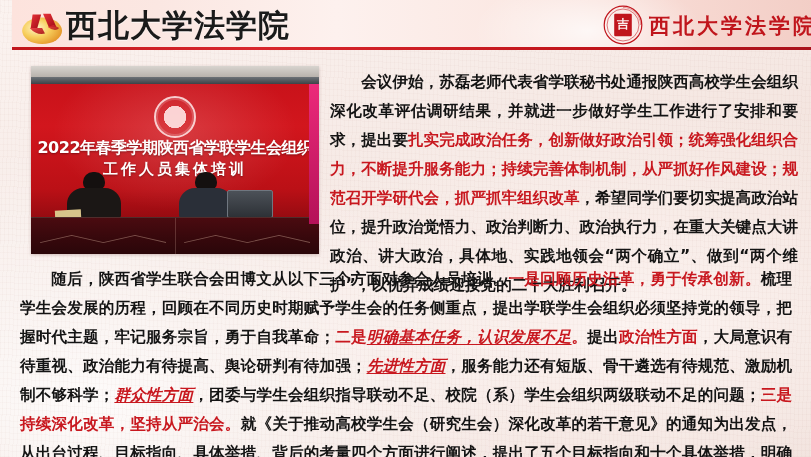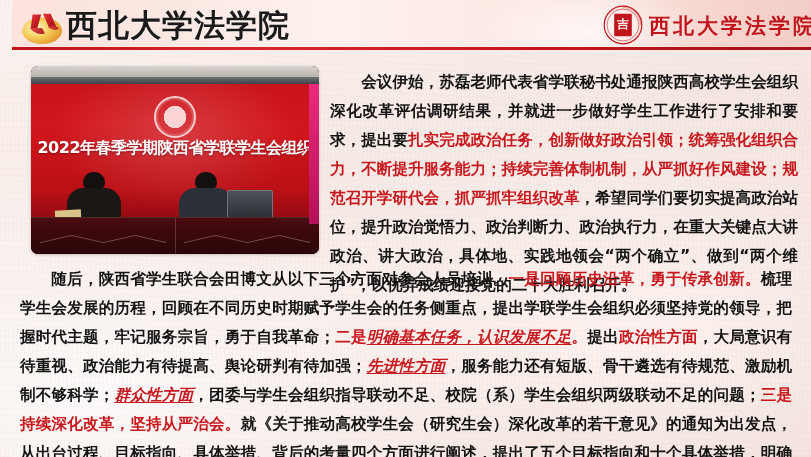--- a/index.html
+++ b/index.html
@@ -61,21 +61,20 @@
   #logo-en{
     font-size:10px;font-weight:700;color:#c0151c;letter-spacing:.2px;white-space:nowrap;
     margin-top:3px;font-family:"Liberation Sans",sans-serif;
   }
 
   
   #photo{
     position:absolute;left:31px;top:66px;width:288px;height:188px;
     background:#2b0406;overflow:hidden;
     box-shadow:0 1px 3px rgba(90,30,30,.25);
-    border-radius:7px;
   }
   .ph-ceiling{position:absolute;left:0;top:0;width:100%;height:11px;background:linear-gradient(#d8d4cf,#b8b2ac);}
   .ph-screenband{position:absolute;left:0;top:11px;width:100%;height:7px;background:linear-gradient(#6d7277,#3d4247);}
   .ph-wall{position:absolute;left:0;top:18px;width:100%;height:140px;
     background:linear-gradient(180deg,#c9121a 0%,#d2161d 30%,#bb1016 75%,#8e0a10 100%);}
   .ph-wall:after{content:"";position:absolute;left:0;top:0;width:100%;height:100%;
     background:radial-gradient(ellipse at 50% 35%, rgba(255,255,255,.16) 0%, rgba(255,255,255,0) 60%);}
   .ph-emb{position:absolute;left:50%;top:30px;transform:translateX(-50%);
     width:38px;height:38px;border-radius:50%;border:2px solid rgba(255,235,235,.85);
     box-shadow:inset 0 0 0 2px rgba(255,255,255,.18);}
@@ -166,20 +165,21 @@
   </div>
 
   <div id="photo">
     <div class="ph-ceiling"></div>
     <div class="ph-screenband"></div>
     <div class="ph-wall"></div>
     <div class="ph-emb">
         <span></span>
       </div>
     <div id="ph-banner1">2022年春季学期陕西省学联学生会组织</div>
+    <div id="ph-banner2">工作人员集体培训</div>
 
     <div class="ph-person p1">
       <div class="head"></div>
         <div class="body"></div>
     </div>
     <div class="ph-person p2">
       <div class="head"></div>
         <div class="body"></div>
     </div>
     <div class="ph-laptop"></div>

